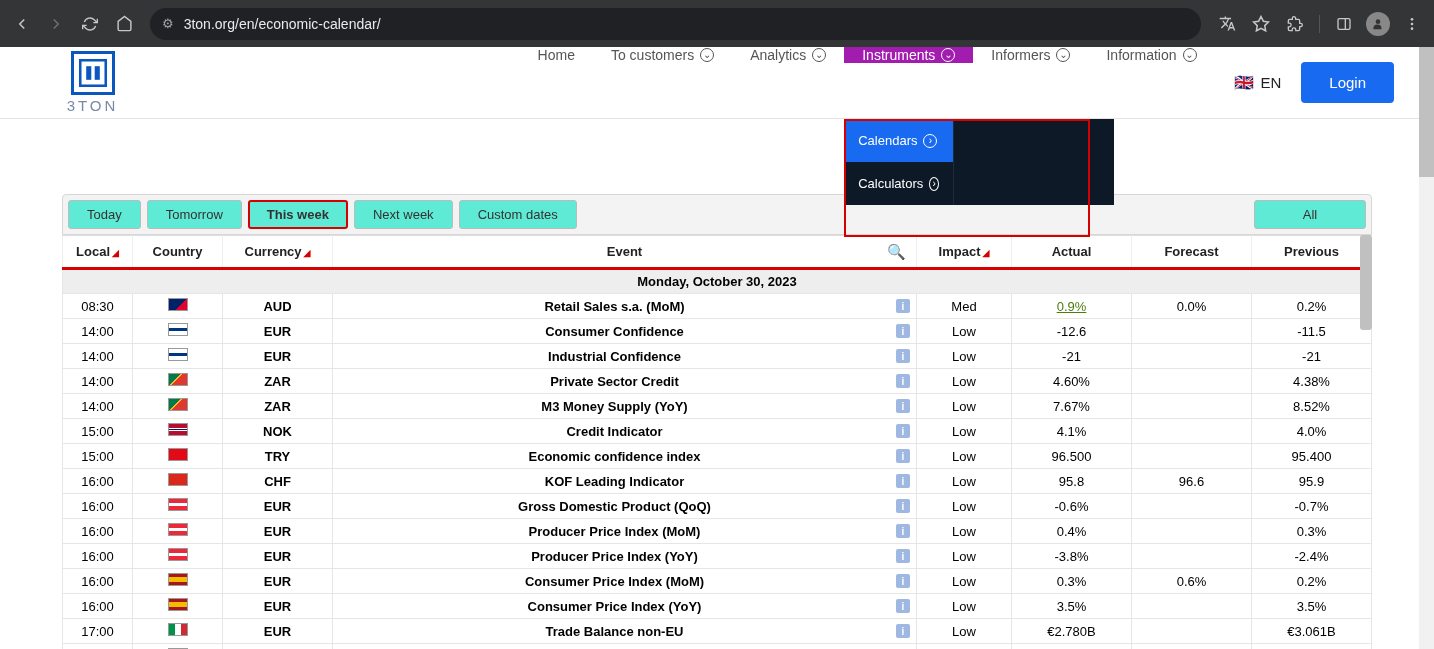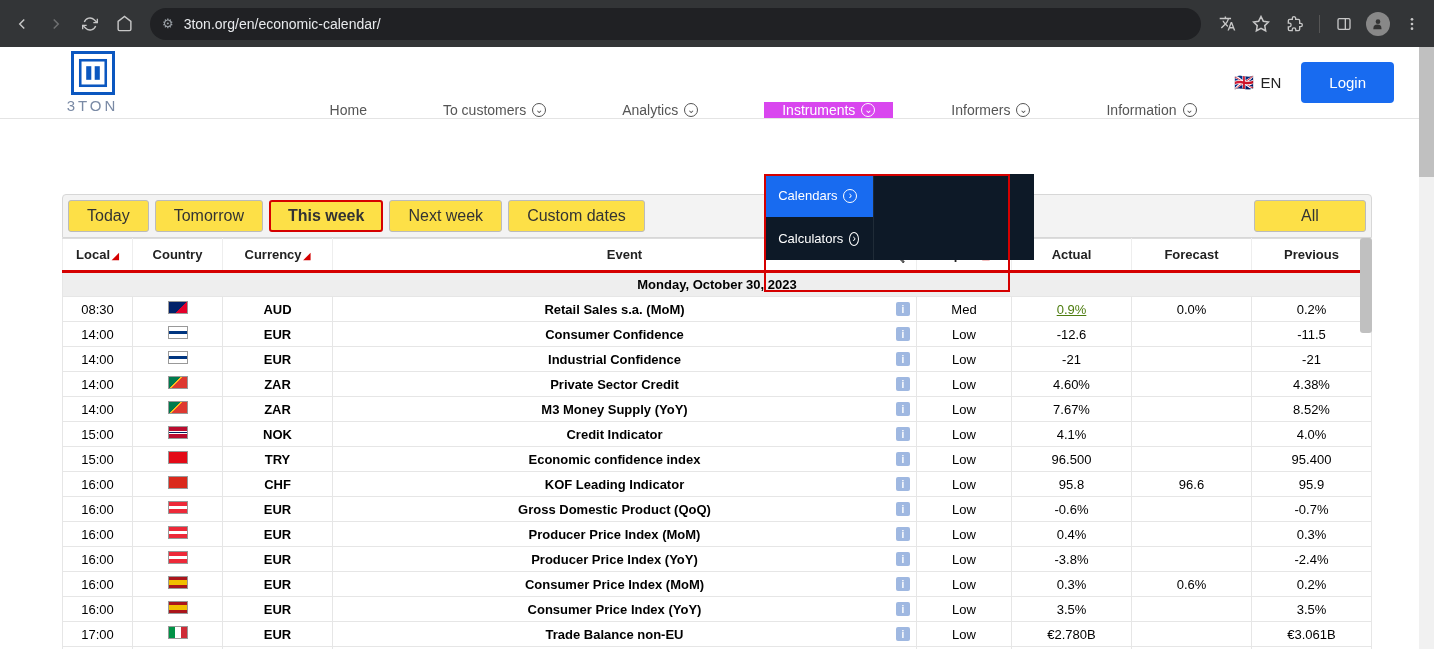--- a/index.html
+++ b/index.html
@@ -12,41 +12,41 @@
   .addr-icon { color:#9aa0a6; font-size:13px; }
   .chrome-right { display:flex; align-items:center; gap:6px; color:#c7c7c7; }
   .chrome-sep { width:1px; height:18px; background:#555; margin:0 4px;}
   .avatar { width:24px; height:24px; border-radius:50%; background:#888; display:flex; align-items:center; justify-content:center; }
 
   
   .page-header { height:72px; border-bottom:1px solid #e4e4e4; display:flex; align-items:center; padding:0 40px 0 60px; position:relative; }
   .logo { width:65px; display:flex; flex-direction:column; align-items:center; color:#0b57c0; }
   .logo-img { width:44px; height:44px; border:3px solid #0b57c0; display:flex; align-items:center; justify-content:center; font-weight:bold; }
   .logo-text { font-size:15px; letter-spacing:3px; color:#7a8aa5; margin-top:2px;}
-  .nav { margin-left:auto; display:flex; align-items:flex-end; height:100%;gap:40px; }
+  .nav { margin-left:auto; display:flex; align-items:flex-start; height:100%; }
   .nav-item { display:flex; align-items:center; padding:0 18px; font-size:14px; color:#555; cursor:pointer; gap:6px; position:relative;}
-  .nav-item.active { background:#d946ef; color:#fff;margin-left:8px; }
+  .nav-item.active { background:#a21caf; color:#fff; }
   .chev { font-size:10px; border:1px solid currentColor; border-radius:50%; width:14px; height:14px; display:inline-flex; align-items:center; justify-content:center; line-height:1; }
   .lang { display:flex; align-items:center; gap:6px; margin:0 20px; font-size:15px; color:#222;}
   .login-btn { background:#186bf0; color:#fff; border:none; border-radius:4px; padding:12px 28px; font-size:15px; cursor:pointer;}
 
   
   .dropdown { position:absolute; top:72px; left:0; display:flex; background:#0d1927; color:#fff; font-size:13px; width:270px; z-index:10; }
   .drop-col { display:flex; flex-direction:column; }
   .drop-col.left { width:110px; border-right:1px solid rgba(255,255,255,0.08); }
   .drop-item { padding:14px 14px; display:flex; align-items:center; gap:6px; cursor:pointer;}
   .drop-item.active { background:#186bf0; }
   .drop-col.right { flex:1; align-items:flex-end; }
   .drop-right-item { padding:14px 16px; cursor:pointer; text-align:right; width:100%;}
   .highlight-box { position:absolute; border:2px solid #d50000; pointer-events:none; }
 
   
   .content { padding: 75px 62px 0 62px; }
   .filter-row { display:flex; gap:6px; padding:5px; border:1px solid #d7d7d7; border-radius:4px 4px 0 0; background:#f3f3f3; align-items:center;}
-  .filter-btn { background:#fde047; border:1px solid #bbb; border-radius:3px; padding:6px 18px; font-size:16px; cursor:pointer; color:#333;}
+  .filter-btn { background:#5eead4; border:1px solid #bbb; border-radius:3px; padding:6px 18px; font-size:13px; cursor:pointer; color:#333;}
   .filter-btn.active { border:2px solid #d50000; padding:5px 17px; font-weight:bold;}
   .filter-spacer { flex:1; }
   .filter-all { width:112px; }
 
   
   .cal-table { width:100%; border-collapse:collapse; font-size:13px; }
   .cal-table thead th { background:#fff; border-bottom:3px solid #d50000; padding:8px 6px; font-weight:bold; color:#222; border-top:1px solid #ddd; border-left:1px solid #eee; border-right:1px solid #eee;}
   .sort-ind { color:#d50000; font-size:9px; margin-left:2px;}
   .date-row td { background:#eeeeee; font-weight:bold; text-align:center; padding:6px; border:1px solid #ddd;}
   .cal-table tbody td { padding:4px 8px; border:1px solid #e6e6e6; text-align:center; }

